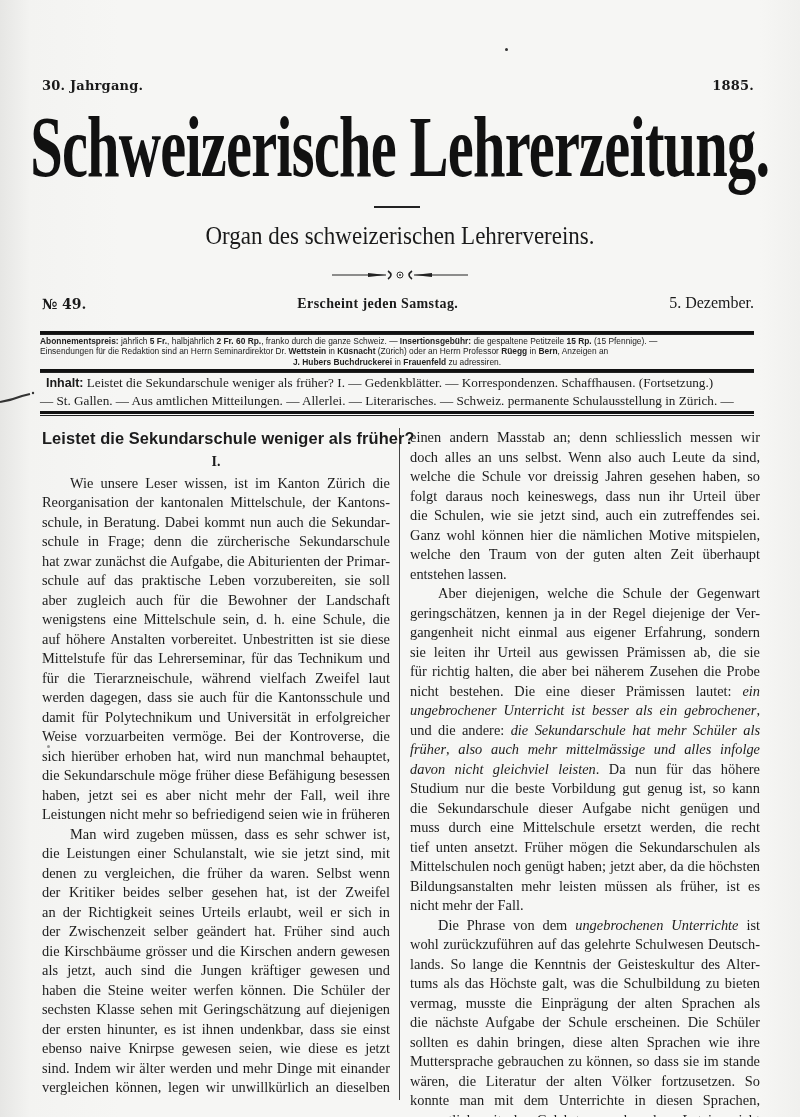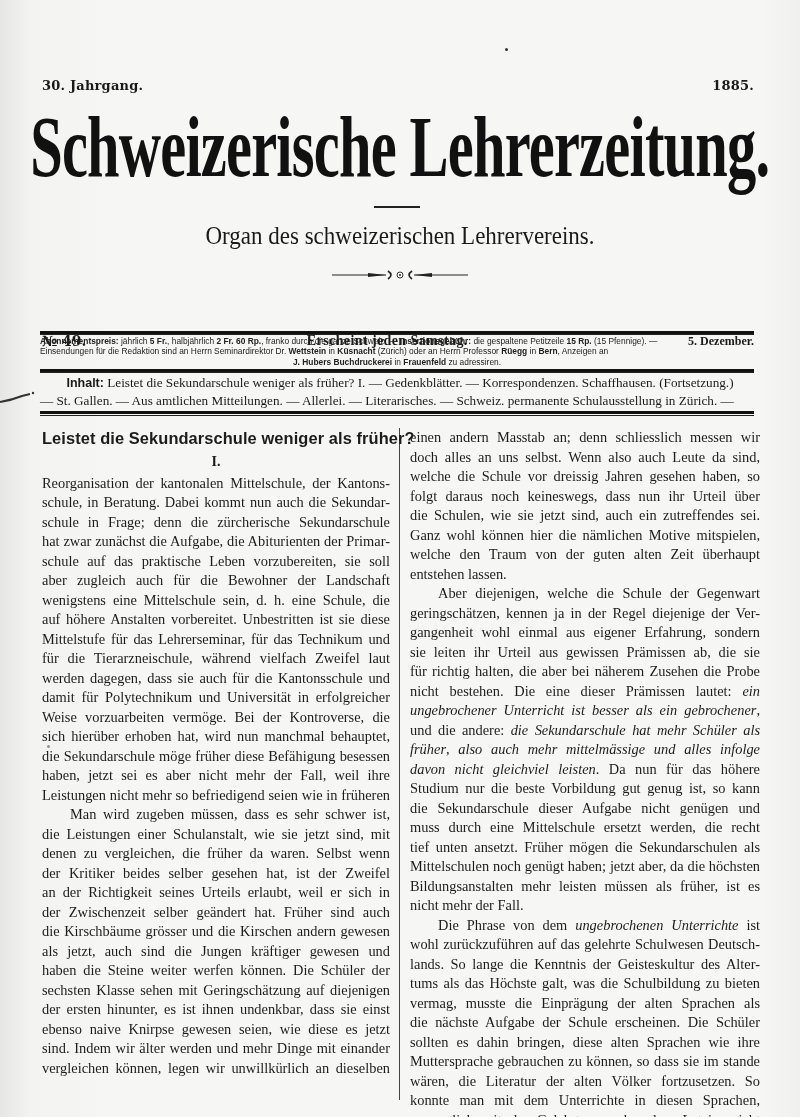--- a/index.html
+++ b/index.html
@@ -36,35 +36,35 @@
   }
   .ornament { position: absolute; left: 328px; top: 268px; width: 144px; height: 14px; }
   .issue-line {
     position: absolute; left: 42px; right: 46px; top: 294px;
     display: flex; justify-content: space-between; align-items: flex-end;
     font-size: 13px;
     gap: 16px;
   }
   .issue-no { font-weight: bold; font-size: 14px; }
   .issue-freq { font-family: "Liberation Serif", serif; font-weight: bold; font-size: 14px; letter-spacing: 0.4px; }
-  .issue-date { font-family: "Liberation Serif", serif; font-weight: bold; font-size: 12px; margin-top: 40px; }
+  .issue-date { font-family: "Liberation Serif", serif; font-weight: normal; font-size: 16px; }
   .rule-thick { position: absolute; left: 40px; right: 46px; height: 3px; background: #111; }
   .rule-thin { position: absolute; left: 40px; right: 46px; height: 1px; background: #222; }
   .subscription {
     position: absolute; left: 40px; right: 46px; top: 336px;
     font-family: "Liberation Sans", sans-serif; font-size: 8.4px; line-height: 10.4px;
     text-align: justify; color: #222;
   }
   .subscription .c { text-align: center; }
   .subscription b { font-weight: bold; }
   .contents {
     position: absolute; left: 40px; right: 46px; top: 374px;
     font-family: "Liberation Serif", serif; font-size: 13.2px; line-height: 18px; color: #1a1a1a;
   }
-  .contents .l1 { padding-left: 6px; white-space: nowrap; text-align: center; }
+  .contents .l1 { padding-left: 6px; white-space: nowrap; }
   .contents .l2 { white-space: nowrap; }
   .contents b { font-family: "Liberation Sans", sans-serif; font-weight: bold; font-size: 12.5px; }
   .scuff { position: absolute; left: 0; top: 390px; width: 40px; height: 16px; }
   .col {
     position: absolute; top: 428px;
     font-family: "Liberation Serif", serif; font-size: 14.4px; line-height: 19.5px; color: #1c1c1c;
   }
   .col-left { left: 42px; width: 348px; }
   .col-right { left: 410px; width: 350px; }
   .col-divider { position: absolute; left: 399px; top: 428px; width: 1px; height: 672px; background: #444; }
@@ -138,20 +138,21 @@
 
   <div class="rule-thick" style="top:411px;"></div>
   <div class="rule-thin" style="top:415px;"></div>
 
   <div class="col-divider"></div>
 
   <div class="col col-left">
     <h1 class="article-title">Leistet die Sekundarschule weniger als früher?</h1>
     <div class="section-num">I.</div>
     <div id="left-lines">
+        <span class="line indent"><span>Wie unsere Leser wissen, ist im Kanton Zürich die</span></span>
         <span class="line"><span>Reorganisation der kantonalen Mittelschule, der Kantons-</span></span>
         <span class="line"><span>schule, in Beratung. Dabei kommt nun auch die Sekundar-</span></span>
         <span class="line"><span>schule in Frage; denn die zürcherische Sekundarschule</span></span>
         <span class="line"><span>hat zwar zunächst die Aufgabe, die Abiturienten der Primar-</span></span>
         <span class="line"><span>schule auf das praktische Leben vorzubereiten, sie soll</span></span>
         <span class="line"><span>aber zugleich auch für die Bewohner der Landschaft</span></span>
         <span class="line"><span>wenigstens eine Mittelschule sein, d. h. eine Schule, die</span></span>
         <span class="line"><span>auf höhere Anstalten vorbereitet. Unbestritten ist sie diese</span></span>
         <span class="line"><span>Mittelstufe für das Lehrerseminar, für das Technikum und</span></span>
         <span class="line"><span>für die Tierarzneischule, während vielfach Zweifel laut</span></span>
@@ -184,21 +185,21 @@
         <span class="line"><span>einen andern Masstab an; denn schliesslich messen wir</span></span>
         <span class="line"><span>doch alles an uns selbst. Wenn also auch Leute da sind,</span></span>
         <span class="line"><span>welche die Schule vor dreissig Jahren gesehen haben, so</span></span>
         <span class="line"><span>folgt daraus noch keineswegs, dass nun ihr Urteil über</span></span>
         <span class="line"><span>die Schulen, wie sie jetzt sind, auch ein zutreffendes sei.</span></span>
         <span class="line"><span>Ganz wohl können hier die nämlichen Motive mitspielen,</span></span>
         <span class="line"><span>welche den Traum von der guten alten Zeit überhaupt</span></span>
         <span class="line last"><span>entstehen lassen.</span></span>
         <span class="line indent"><span>Aber diejenigen, welche die Schule der Gegenwart</span></span>
         <span class="line"><span>geringschätzen, kennen ja in der Regel diejenige der Ver-</span></span>
-        <span class="line"><span>gangenheit wohl einmal aus eigener Erfahrung, sondern</span></span>
+        <span class="line"><span>gangenheit nicht einmal aus eigener Erfahrung, sondern</span></span>
         <span class="line"><span>sie leiten ihr Urteil aus gewissen Prämissen ab, die sie</span></span>
         <span class="line"><span>für richtig halten, die aber bei näherem Zusehen die Probe</span></span>
         <span class="line"><span>nicht bestehen. Die eine dieser Prämissen lautet: </span><i>ein</i></span>
         <span class="line"><i>ungebrochener Unterricht ist besser als ein gebrochener</i><span>,</span></span>
         <span class="line"><span>und die andere: </span><i>die Sekundarschule hat mehr Schüler als</i></span>
         <span class="line"><i>früher</i><span>, </span><i>also auch mehr mittelmässige und alles infolge</i></span>
         <span class="line"><i>davon nicht gleichviel leisten</i><span>. Da nun für das höhere</span></span>
         <span class="line"><span>Studium nur die beste Vorbildung gut genug ist, so kann</span></span>
         <span class="line"><span>die Sekundarschule dieser Aufgabe nicht genügen und</span></span>
         <span class="line"><span>muss durch eine Mittelschule ersetzt werden, die recht</span></span>

